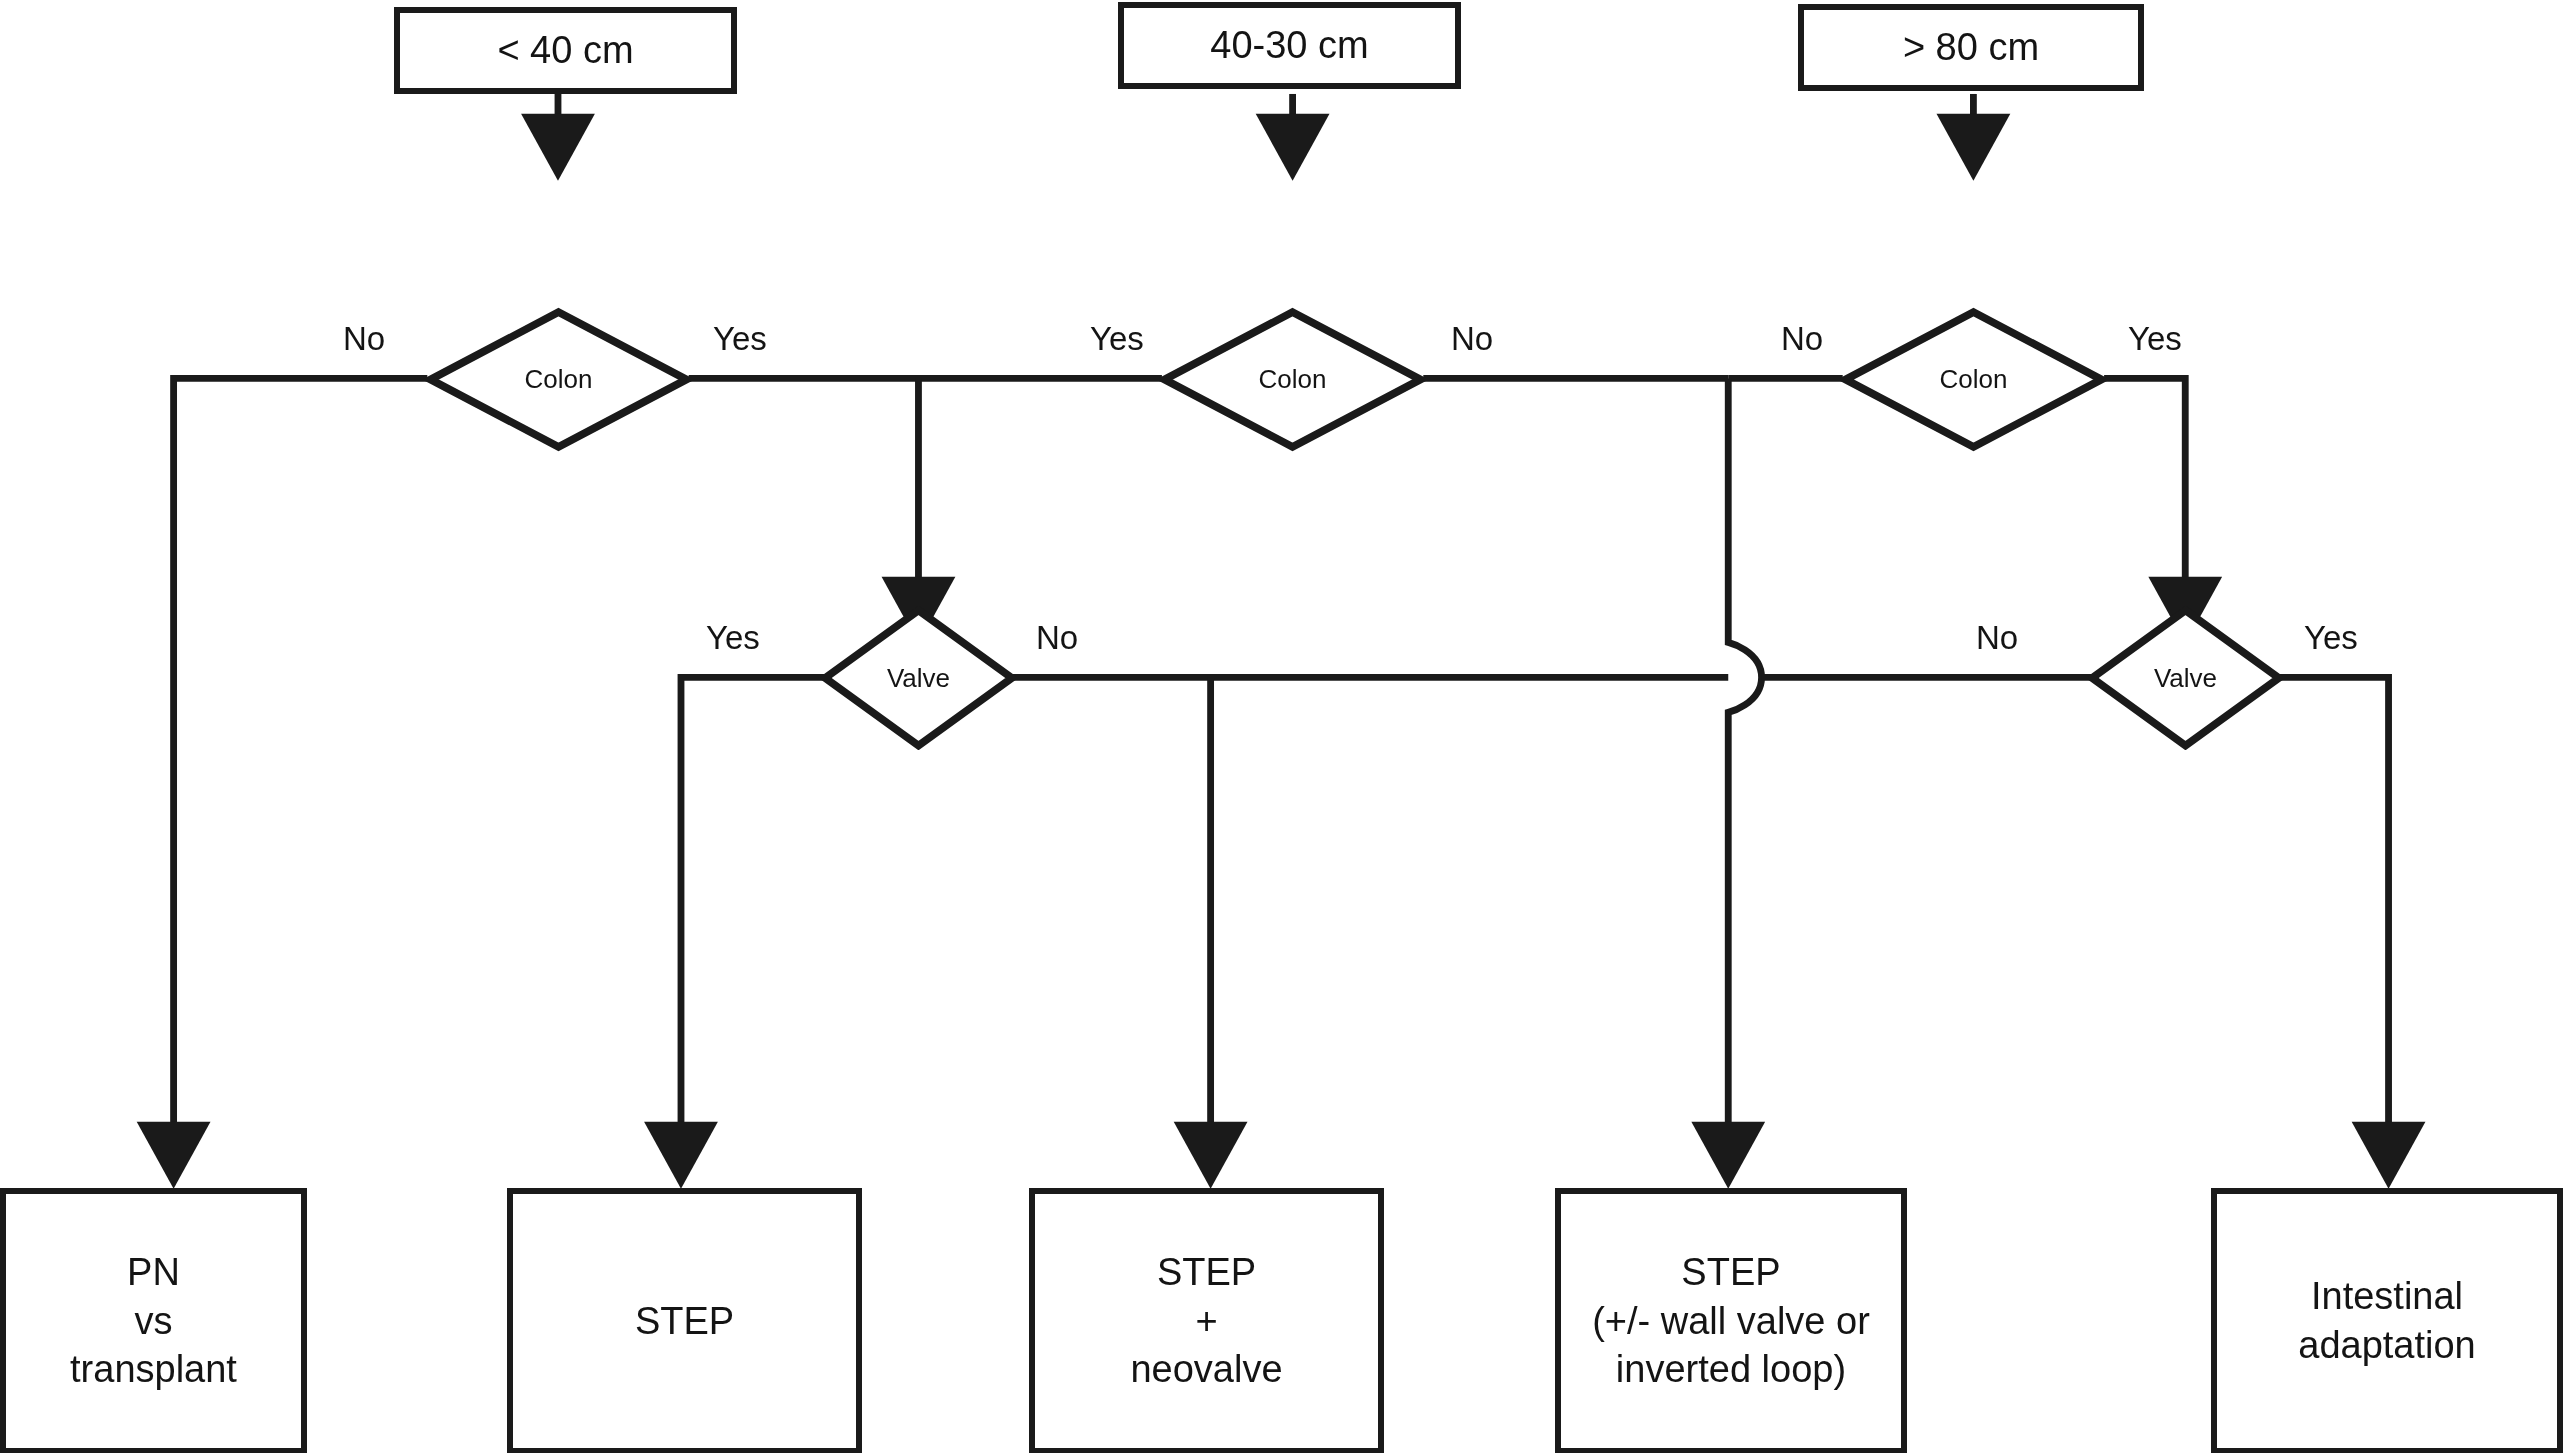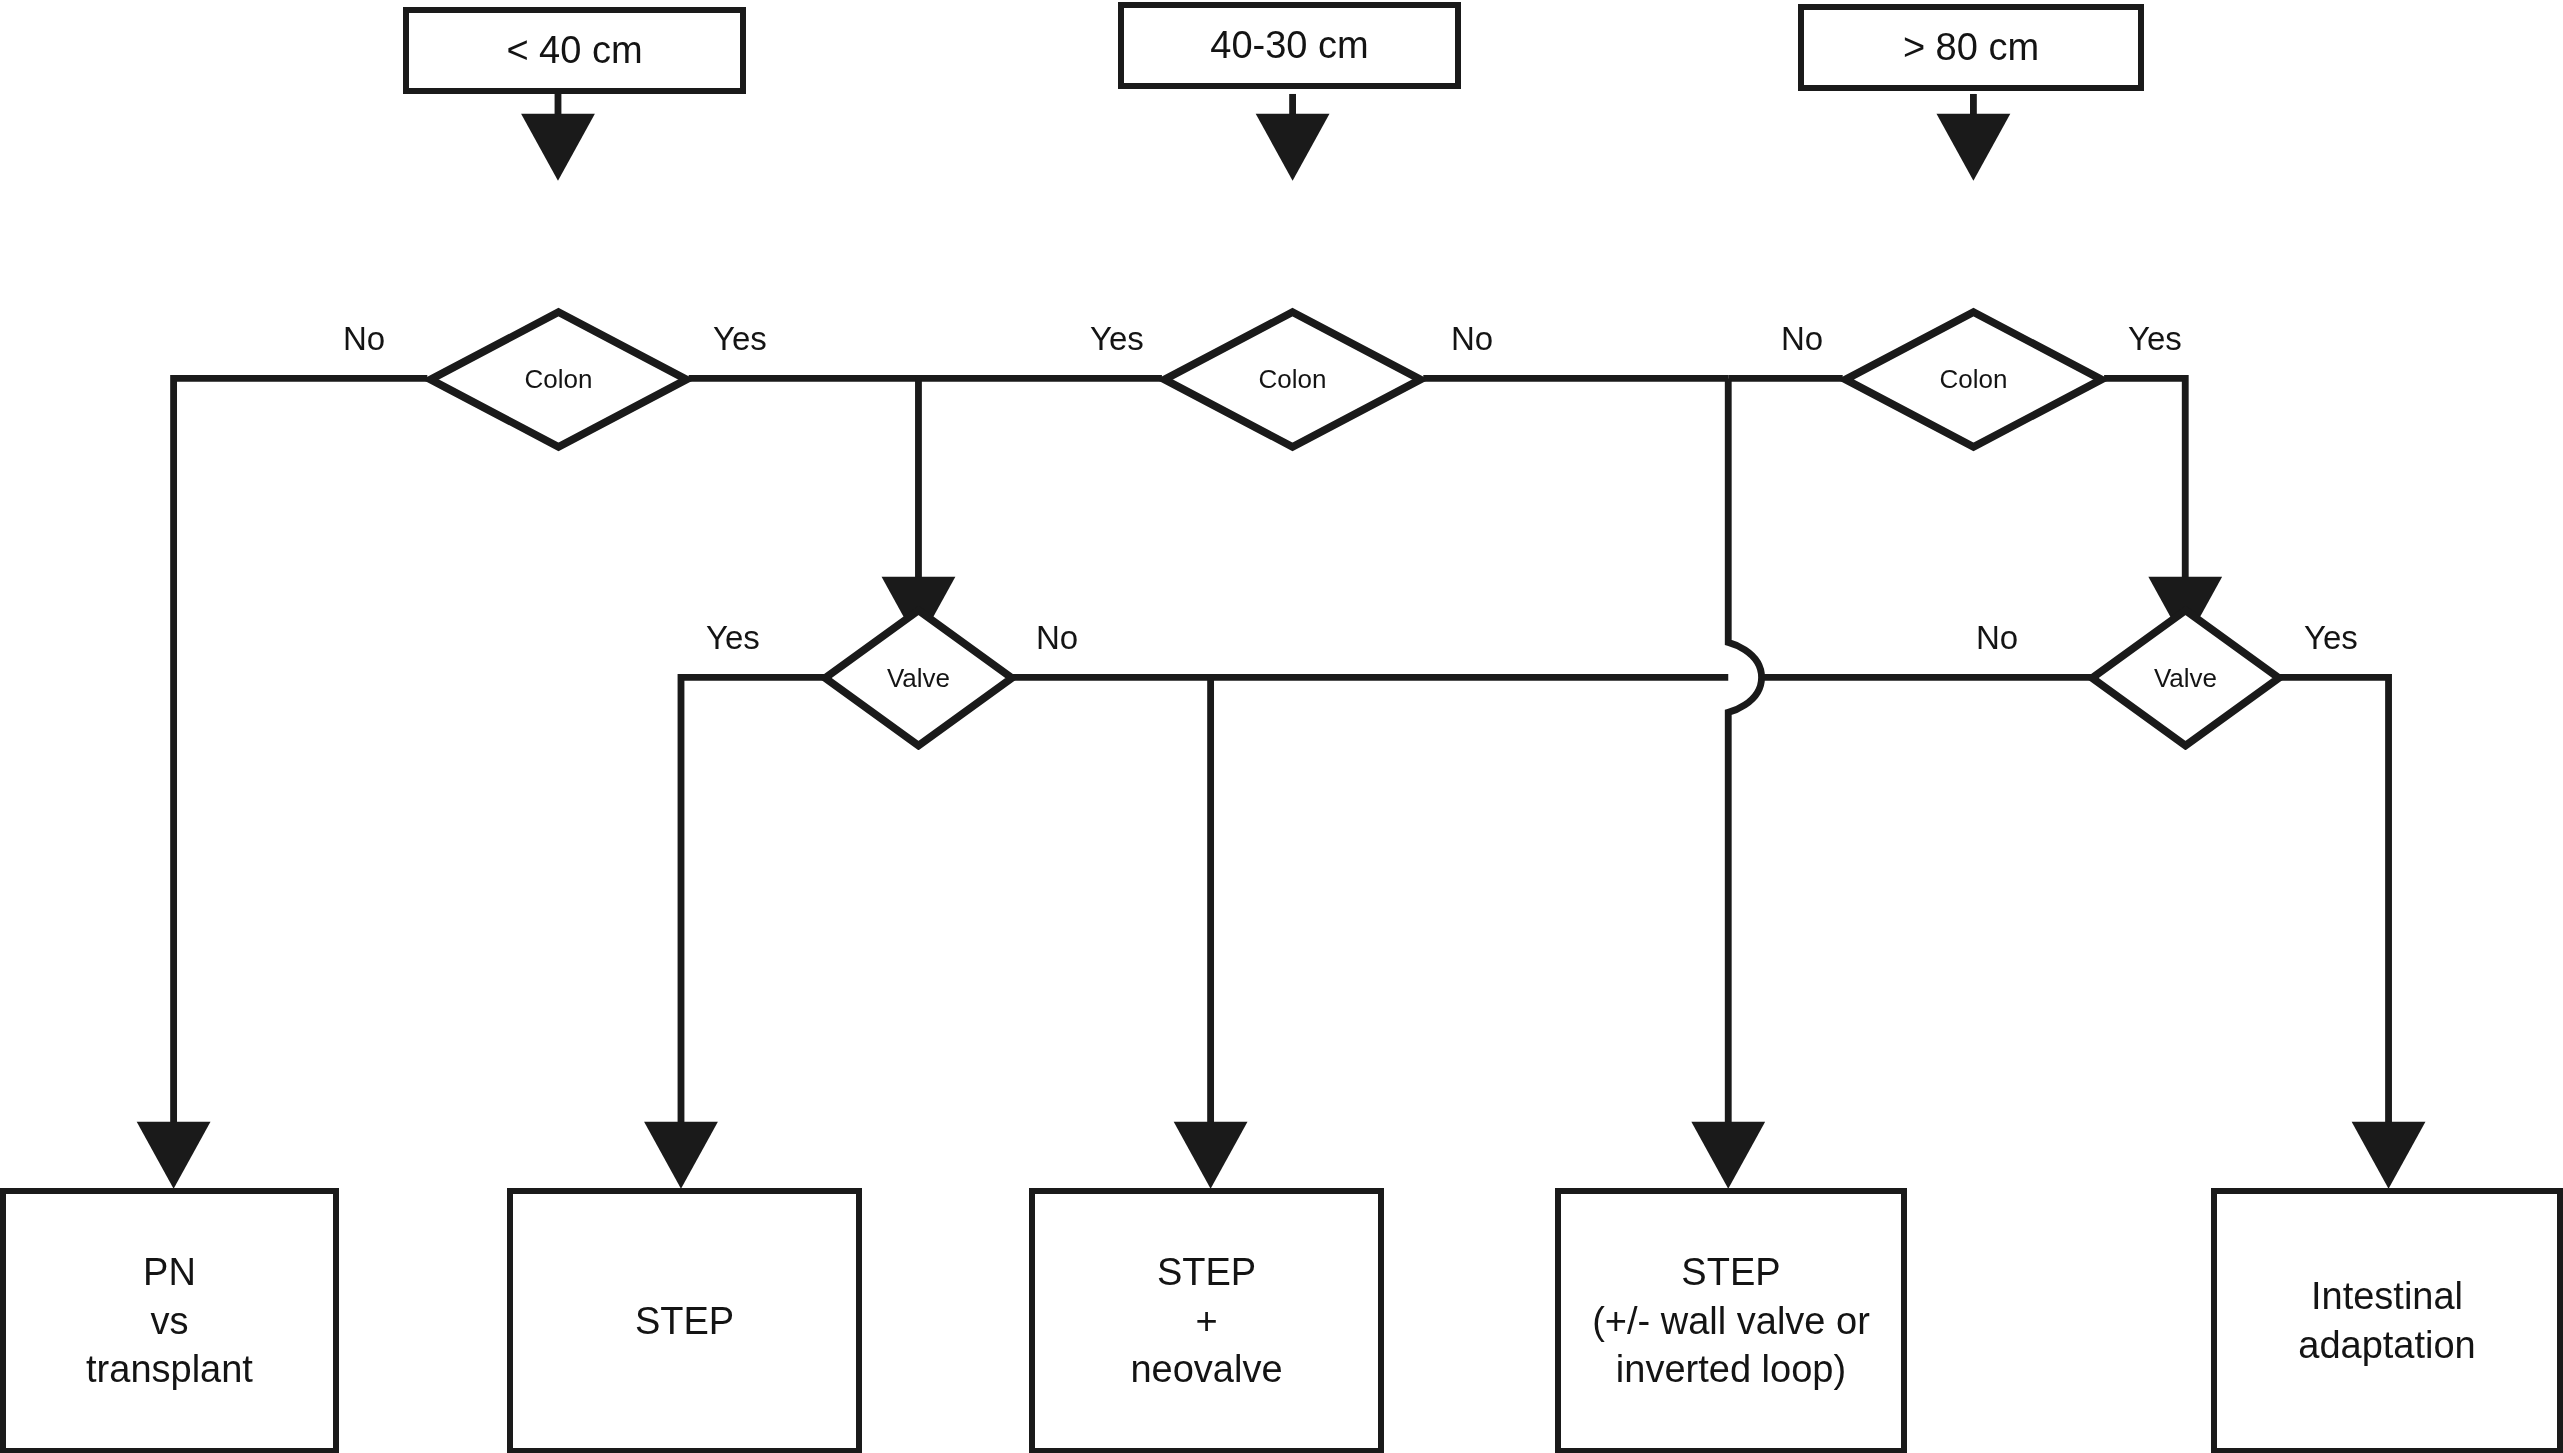--- a/index.html
+++ b/index.html
@@ -52,21 +52,21 @@
       <path d="M1183,793 L2023,793"></path>
 
       <path d="M2450,793 L2062,793"></path>
 
       <path d="M1417,793 L1417,1350" marker-end="url(#ah)"></path>
 
       <path d="M2666,793 L2796,793 L2796,1350" marker-end="url(#ah)"></path>
     </g>
   </svg>
 
-  <div class="node box" style="left:403px;top:6.8px;width:343px;height:87px;">
+  <div class="node box" style="left:394px;top:6.8px;width:343px;height:87px;">
     <span class="txt">&lt; 40 cm</span>
   </div>
 
   <div class="node box" style="left:1118px;top:1.7px;width:343px;height:87px;">
     <span class="txt">40-30 cm</span>
   </div>
 
   <div class="node box" style="left:1798px;top:4.3px;width:346px;height:87px;text-align:center;">
     <span class="txt">&gt; 80 cm</span>
   </div>
@@ -114,21 +114,21 @@
 
   <span class="edge-label" style="left:1781px;top:320px;">No</span>
   <span class="edge-label" style="left:2128px;top:320px;">Yes</span>
 
   <span class="edge-label" style="left:706px;top:619px;">Yes</span>
   <span class="edge-label" style="left:1036px;top:619px;">No</span>
 
   <span class="edge-label" style="left:1976px;top:619px;">No</span>
   <span class="edge-label" style="left:2304px;top:619px;">Yes</span>
 
-  <div class="node box" style="left:0px;top:1188px;width:339px;height:266px;">
+  <div class="node box" style="left:0px;top:1188px;width:307px;height:266px;">
     <span class="txt">PN
 vs
 transplant</span>
   </div>
 
   <div class="node box" style="left:507px;top:1188px;width:355px;height:266px;">
     <span class="txt">STEP</span>
   </div>
 
   <div class="node box" style="left:1029px;top:1188px;width:355px;height:266px;">

